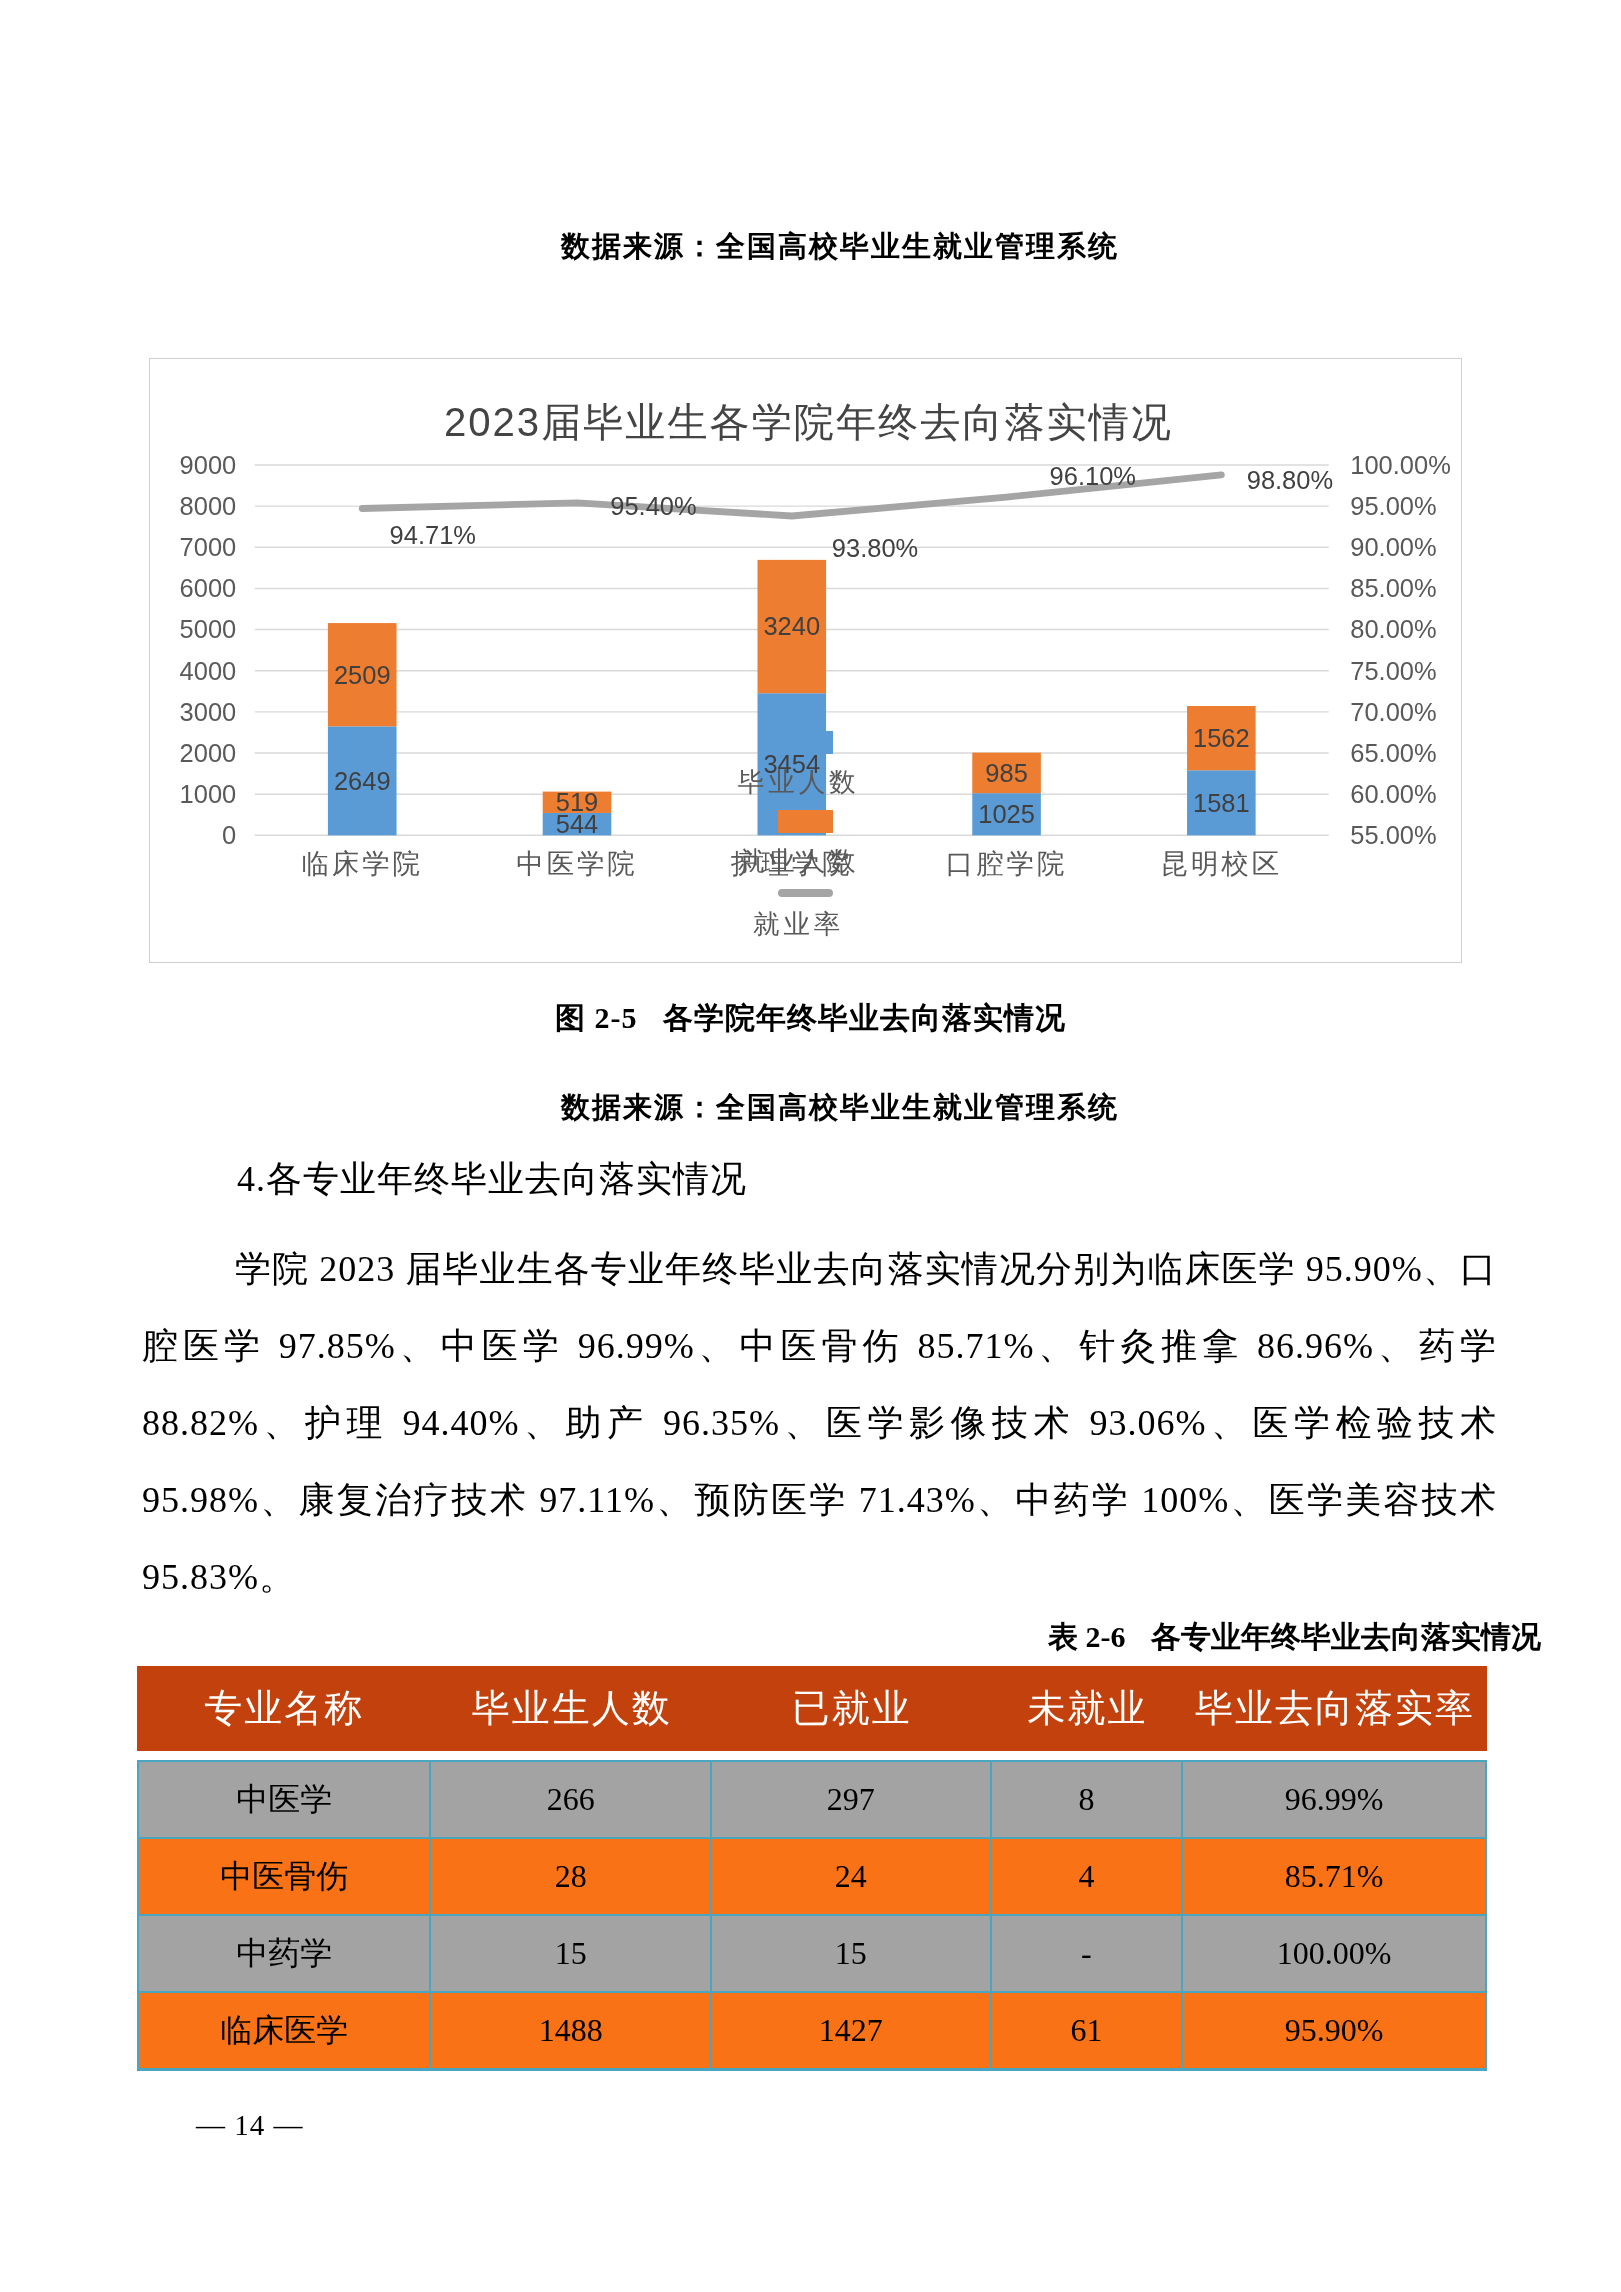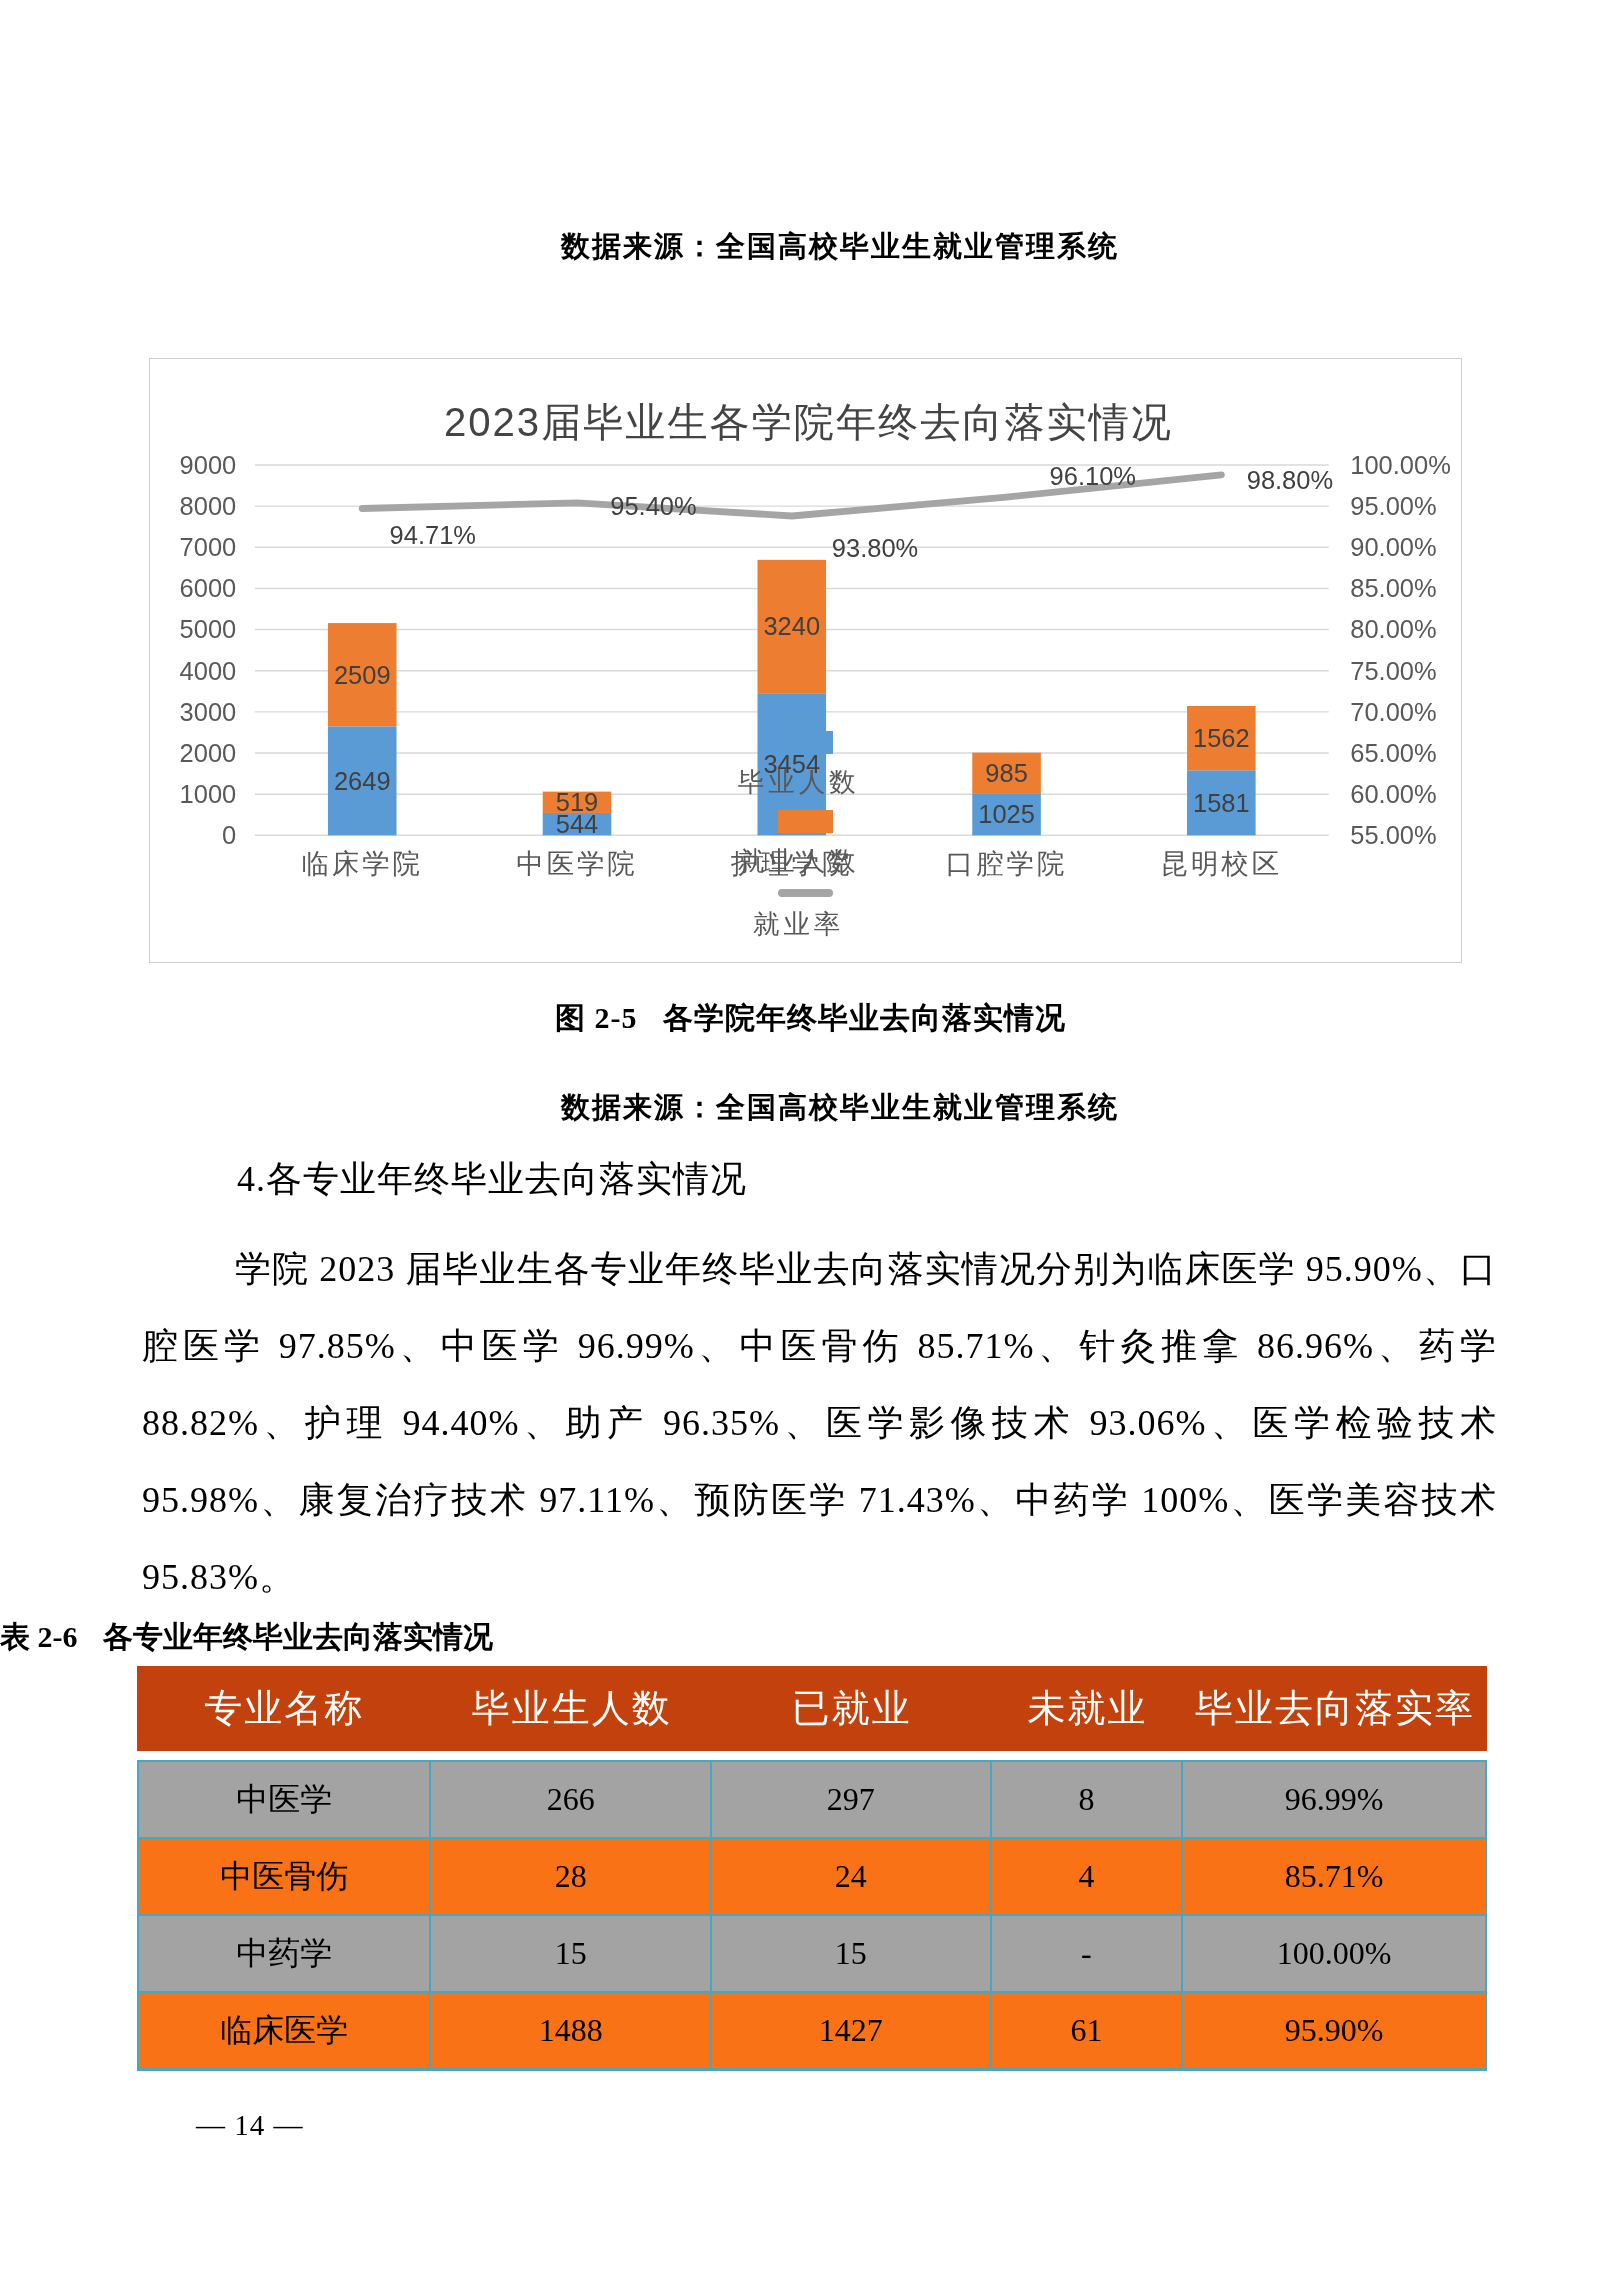--- a/index.html
+++ b/index.html
@@ -35,21 +35,21 @@
   .caption-gap{display:inline-block;width:25.5px;}
 
   .section-heading{left:237px;top:1155px;font-size:36px;letter-spacing:1px;}
 
   .paragraph{
     left:142px;top:1231px;width:1355px;
     font-size:36px;line-height:77px;text-align:justify;text-justify:inter-ideograph;
     text-indent:93px;letter-spacing:1px;
   }
 
-  .table-caption{left:0;top:1617px;width:1541px;text-align:left;font-size:30px;font-weight:bold;}
+  .table-caption{left:0;top:1617px;width:1541px;text-align:right;font-size:30px;font-weight:bold;}
 
   
   .spec-table{
     left:137px;top:1666px;width:1350px;
     border-collapse:separate;border-spacing:0;table-layout:fixed;
     font-size:32px;text-align:center;
   }
   .spec-table th{
     background:#c2410c;color:#ffffff;font-weight:normal;font-size:38px;
     height:83px;border-bottom:9.8px solid #ffffff;letter-spacing:2px;

